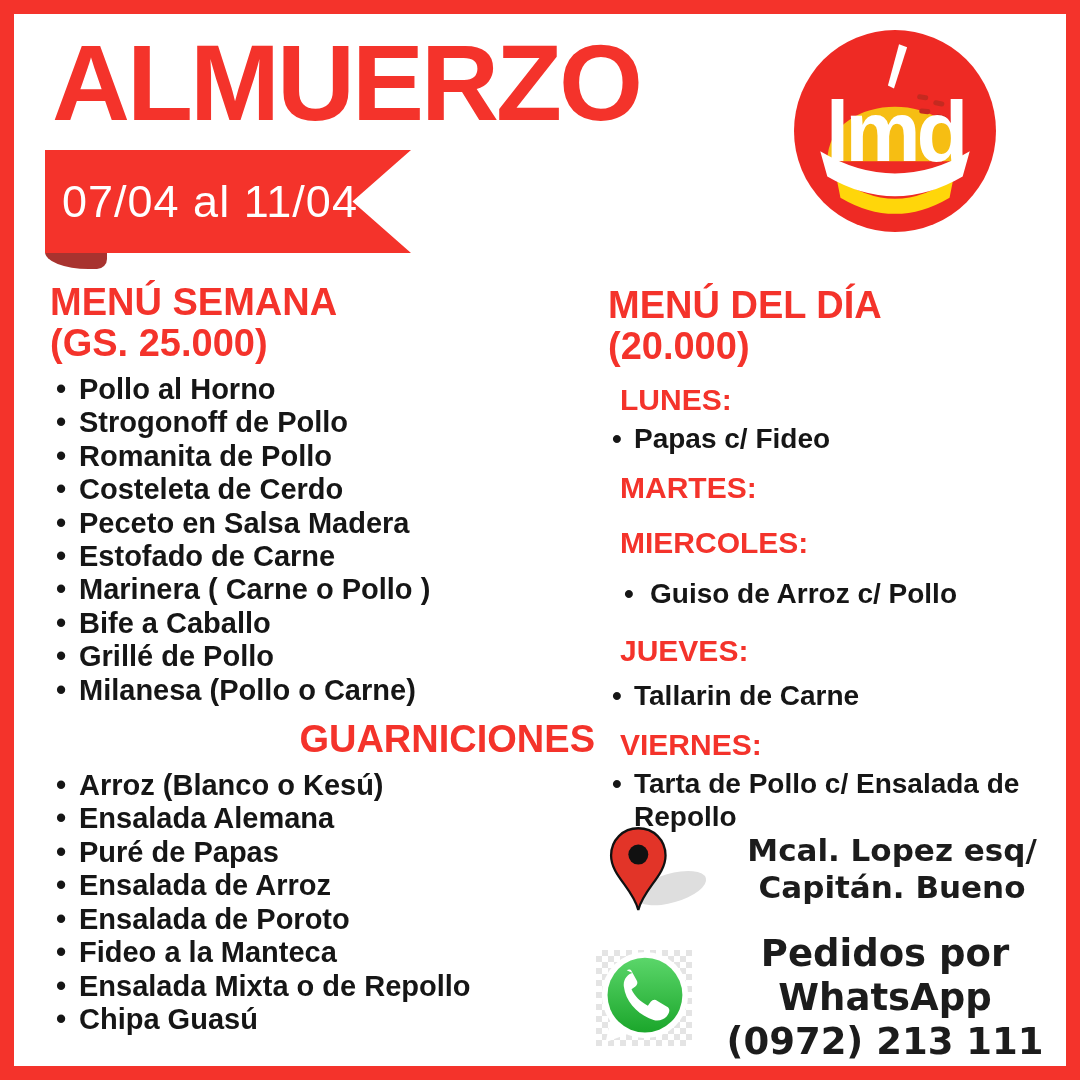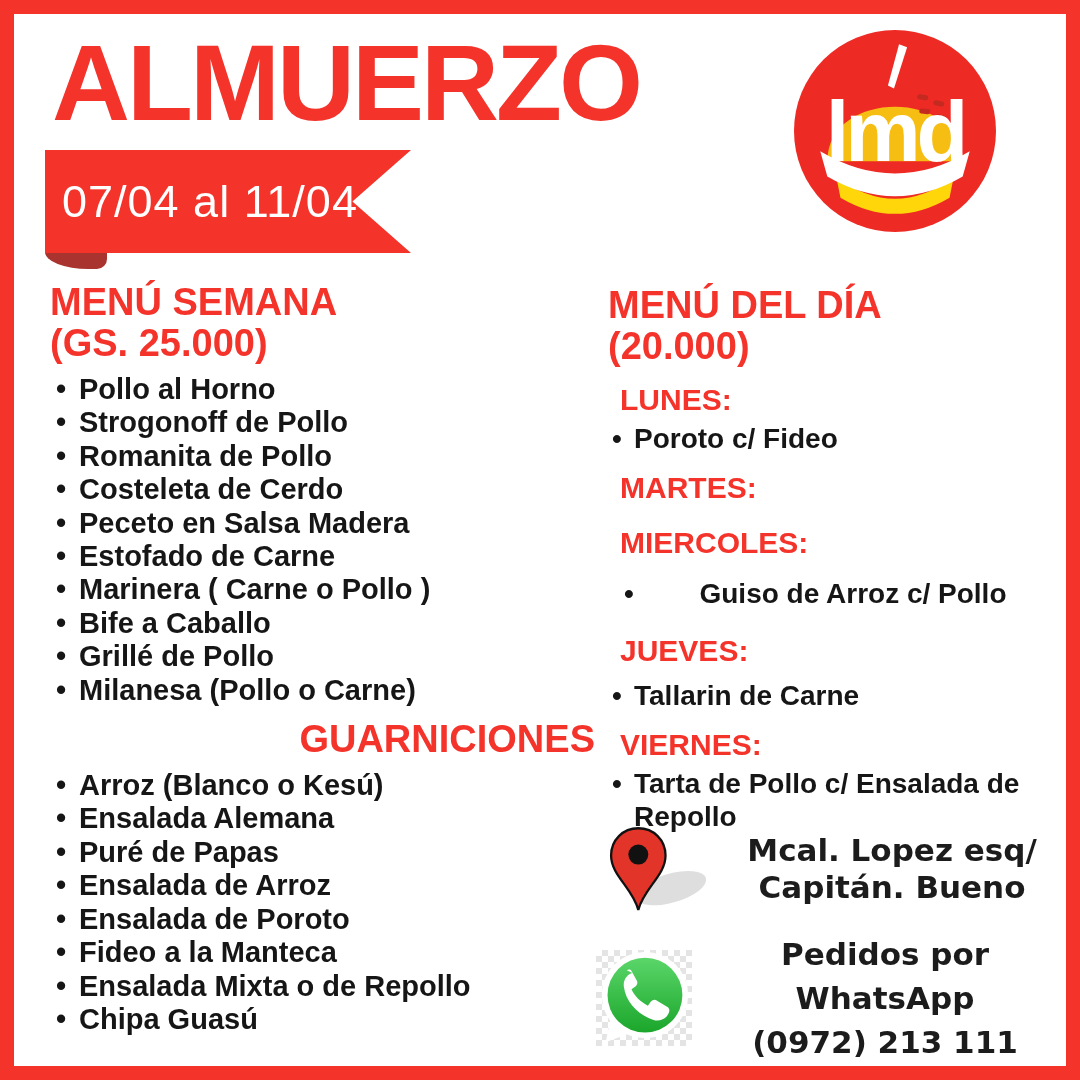--- a/index.html
+++ b/index.html
@@ -77,21 +77,21 @@
   .day-label{
     color:var(--red);font-size:30px;font-weight:700;line-height:33px;
     margin-top:16px;padding-left:12px;
   }
   .dish{
     position:relative;color:var(--text-black);font-size:28px;font-weight:700;
     line-height:33px;margin-top:6px;padding-left:26px;
   }
   .dish::before{content:"\2022";position:absolute;left:4px;top:0;}
   .day-list div.day-block:nth-of-type(3) .day-label{margin-top:22px;}
-  .day-list div.day-block:nth-of-type(3) .dish{margin-top:18px;padding-left:42px;text-align:center;}
+  .day-list div.day-block:nth-of-type(3) .dish{margin-top:18px;padding-left:42px;}
   .day-list div.day-block:nth-of-type(3) .dish::before{left:16px;}
   .day-list div.day-block:nth-of-type(4) .day-label{margin-top:24px;}
   .day-list div.day-block:nth-of-type(4) .dish{margin-top:12px;}
   
   .address-row{
     position:absolute;left:602px;top:822px;width:462px;
     display:flex;align-items:flex-start;z-index:3;
   }
   .pin-wrap{width:118px;height:96px;flex:0 0 auto;}
   .pin-wrap svg{width:100%;height:100%;display:block;}
@@ -112,21 +112,21 @@
     background-image:
       linear-gradient(45deg,#e4e4e4 25%,transparent 25%,transparent 75%,#e4e4e4 75%),
       linear-gradient(45deg,#e4e4e4 25%,transparent 25%,transparent 75%,#e4e4e4 75%);
     background-size:12px 12px;
     background-position:0 0,6px 6px;
   }
   .wa-icon-box svg{width:100%;height:100%;display:block;}
   .wa-text{
     flex:1;margin-left:14px;text-align:center;
     font-family:"DejaVu Sans",sans-serif;font-weight:700;color:#1c1c1c;
-    font-size:31px;line-height:44px;
+    font-size:37px;line-height:44px;
   }
   .wa-text span{display:block;}
 </style>
 </head>
 <body>
 
 <div class="poster">
   <div class="frame"></div>
 
   <h1 class="title">ALMUERZO</h1>
@@ -203,21 +203,21 @@
 
   <section class="col-right">
     <h2 class="section-heading">
       <span>MENÚ DEL DÍA</span>
       <span>(20.000)</span>
     </h2>
     <div class="day-list">
 
         <div class="day-block">
           <div class="day-label">LUNES:</div>
-          <div class="dish">Poroto c/ Fideo</div>
+          <div class="dish">Papas c/ Fideo</div>
         </div>
 
         <div class="day-block">
           <div class="day-label">MARTES:</div>
         </div>
 
         <div class="day-block">
           <div class="day-label">MIERCOLES:</div>
           <div class="dish">Guiso de Arroz c/ Pollo</div>
         </div>

